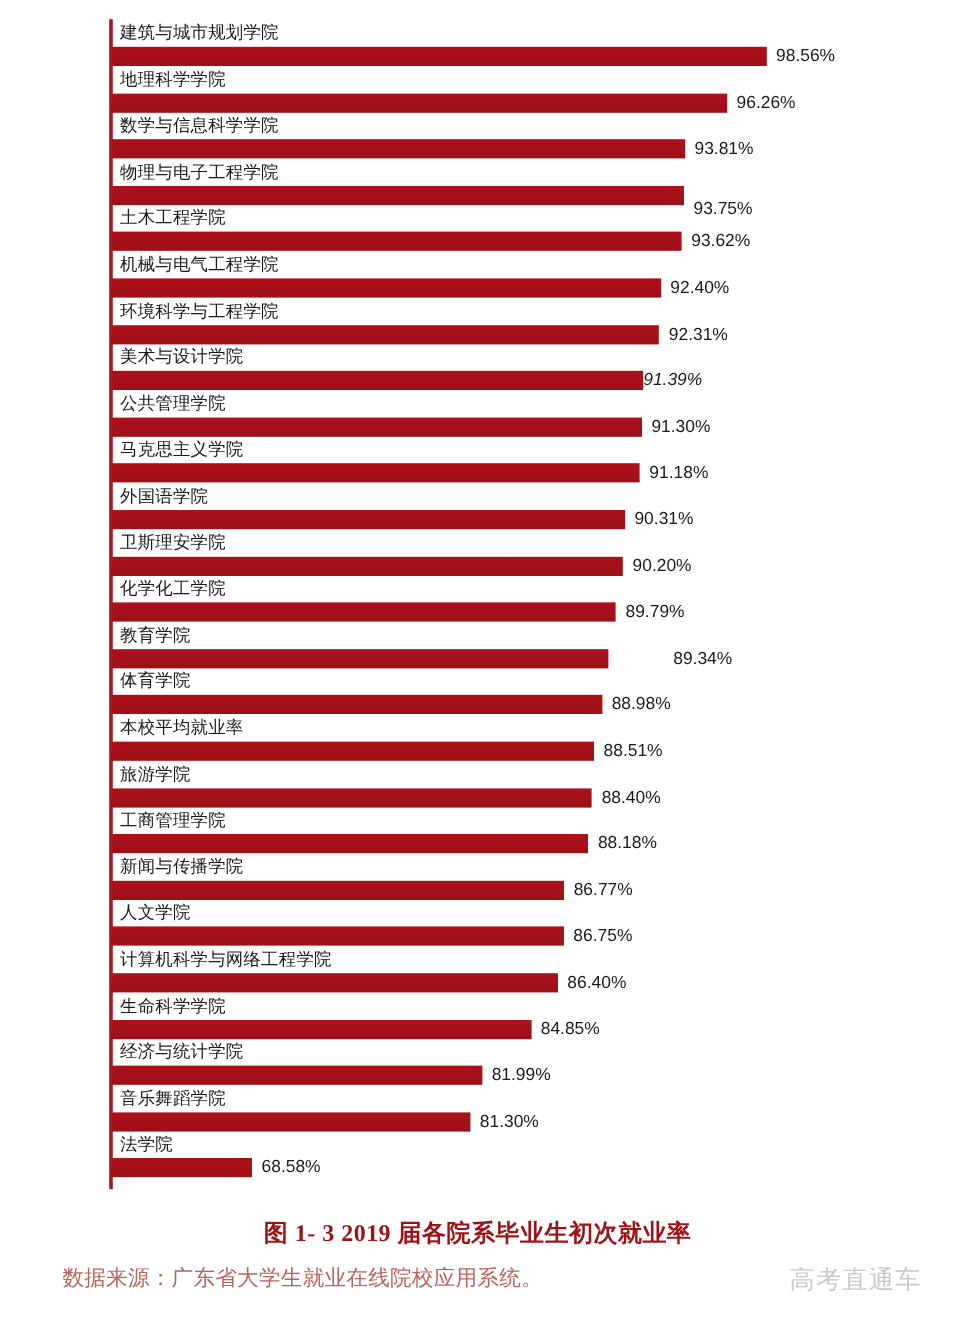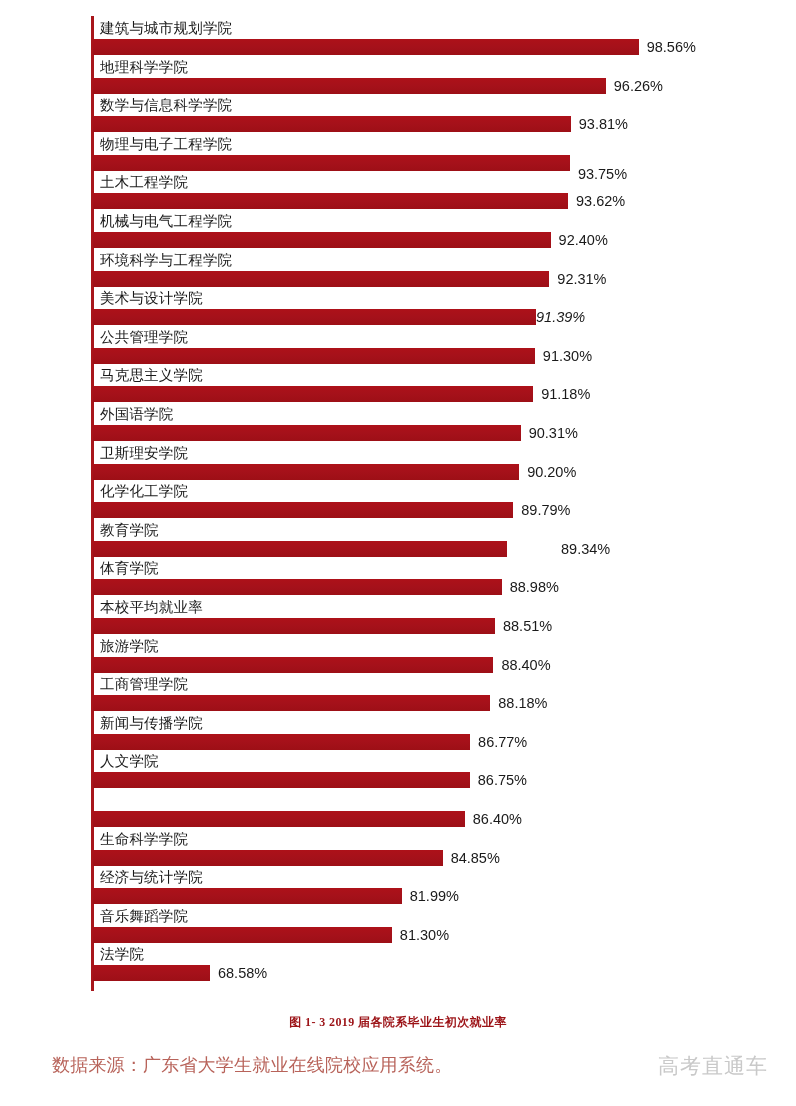--- a/index.html
+++ b/index.html
@@ -77,21 +77,21 @@
   }
 
   #figure-caption {
     position: absolute;
     left: 0;
     top: 1014px;
     width: 796px;
     text-align: center;
     font-family: "Liberation Serif", "DejaVu Serif", serif;
     font-weight: bold;
-    font-size: 12px;
+    font-size: 20px;
     color: #9c1317;
     letter-spacing: 0.4px;
   }
 
   #source-note {
     position: absolute;
     left: 52px;
     top: 1053px;
     font-family: "Liberation Serif", "DejaVu Serif", serif;
     font-size: 18px;
@@ -249,20 +249,21 @@
         <div class="bar-value" style="left: 478.091px;">86.77%</div>
       </div>
       <div class="bar-row" style="top: 751.4px;">
         <div class="bar-label">人文学院</div>
         <div class="bar-track" style="width: 376.805px;">
           <div class="bar-fill" style="width: 376.805px;"></div>
         </div>
         <div class="bar-value" style="left: 477.805px;">86.75%</div>
       </div>
       <div class="bar-row" style="top: 790px;">
+        <div class="bar-label">计算机科学与网络工程学院</div>
         <div class="bar-track" style="width: 371.8px;">
           <div class="bar-fill" style="width: 371.8px;"></div>
         </div>
         <div class="bar-value" style="left: 472.8px;">86.40%</div>
       </div>
       <div class="bar-row" style="top: 828.6px;">
         <div class="bar-label">生命科学学院</div>
         <div class="bar-track" style="width: 349.635px;">
           <div class="bar-fill" style="width: 349.635px;"></div>
         </div>

